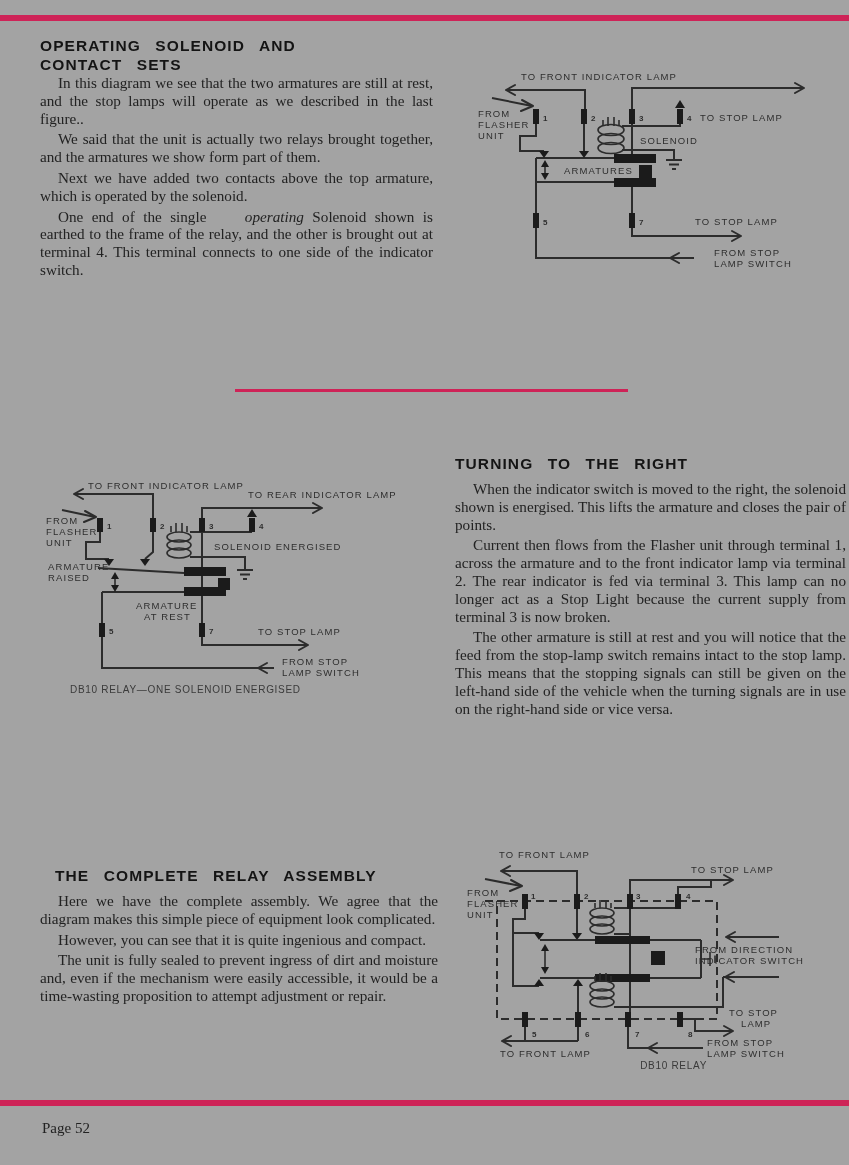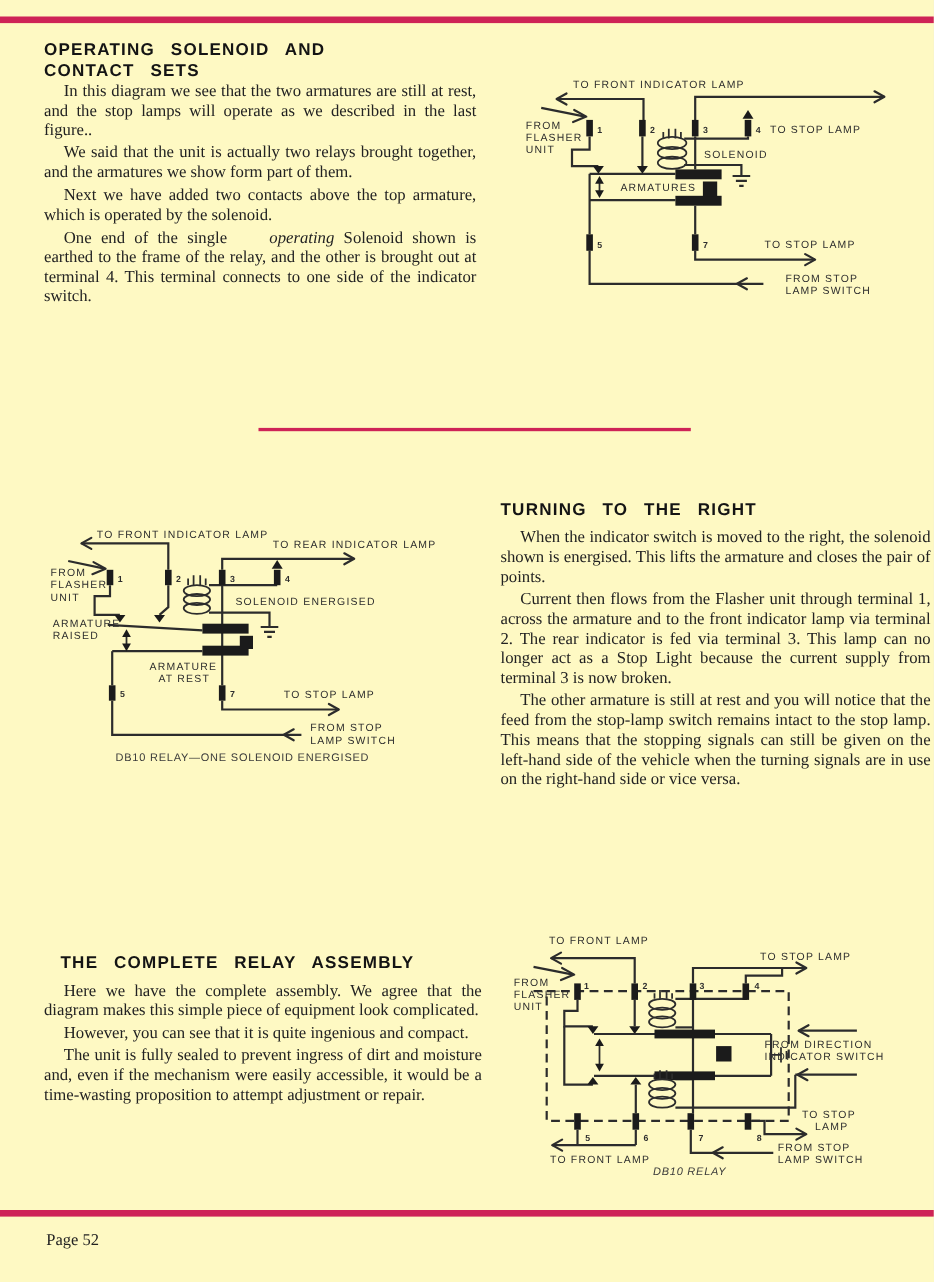--- a/index.html
+++ b/index.html
@@ -1,18 +1,18 @@
 <!DOCTYPE html>
 <html><head>
 <meta charset="utf-8">
 <style>
   html,body { margin:0; padding:0; background:#e8e6e0; }
   .page {
     position:relative; width:849px; height:1165px; margin:0 auto;
-    background:#fef9c3; overflow:hidden;
+    background:#a3a3a3; overflow:hidden;
     font-family:"Liberation Serif", serif; color:#1c1c1c;
   }
   .rule { position:absolute; }
   .heading {
     position:absolute; font-family:"Liberation Sans", sans-serif;
     font-weight:bold; font-size:15.5px; letter-spacing:1.1px; word-spacing:9px;
     line-height:19px; color:#141414;
   }
   .bodycol {
     position:absolute; font-size:15.2px; line-height:17.8px;
@@ -190,21 +190,21 @@
       <text class="dlabel" x="176" y="72">SOLENOID ENERGISED</text>
       <text class="dlabel" x="10" y="92">ARMATURE</text>
       <text class="dlabel" x="10" y="103">RAISED</text>
       <text class="dlabel" x="98" y="131">ARMATURE</text>
       <text class="dlabel" x="106" y="142">AT REST</text>
       <text class="dlabel" x="220" y="157">TO STOP LAMP</text>
       <text class="dlabel" x="244" y="187">FROM STOP</text>
       <text class="dlabel" x="244" y="198">LAMP SWITCH</text>
     </g>
   </svg>
-  <div class="caption" style="left:70px; top:684px;margin-left:35px;">DB10 RELAY—ONE SOLENOID ENERGISED</div>
+  <div class="caption" style="left:70px; top:684px;">DB10 RELAY—ONE SOLENOID ENERGISED</div>
 
   <div class="heading" style="left:455px; top:454px; width:390px;">TURNING TO THE RIGHT</div>
   <div class="bodycol" style="left:455px; top:480px; width:391px;">
     <p>When the indicator switch is moved to the right, the solenoid shown is energised. This lifts the armature and closes the pair of points.</p>
     <p>Current then flows from the Flasher unit through terminal 1, across the armature and to the front indicator lamp via terminal 2. The rear indicator is fed via terminal 3. This lamp can no longer act as a Stop Light because the current supply from terminal 3 is now broken.</p>
     <p>The other armature is still at rest and you will notice that the feed from the stop-lamp switch remains intact to the stop lamp. This means that the stopping signals can still be given on the left-hand side of the vehicle when the turning signals are in use on the right-hand side or vice versa.</p>
   </div>
 
   <div class="heading" style="left:40px; top:866px; width:400px;margin-left:15px;">THE COMPLETE RELAY ASSEMBLY</div>
   <div class="bodycol" style="left:40px; top:892px; width:398px;">
@@ -301,16 +301,16 @@
       <text class="dterm" x="243" y="192">8</text>
       <text class="dlabel" x="250" y="108">FROM DIRECTION</text>
       <text class="dlabel" x="250" y="119">INDICATOR SWITCH</text>
       <text class="dlabel" x="284" y="171">TO STOP</text>
       <text class="dlabel" x="296" y="182">LAMP</text>
       <text class="dlabel" x="262" y="201">FROM STOP</text>
       <text class="dlabel" x="262" y="212">LAMP SWITCH</text>
       <text class="dlabel" x="55" y="212">TO FRONT LAMP</text>
     </g>
   </svg>
-  <div class="caption" style="left:547px; top:1060px; width:160px; text-align:center;font-style:italic;">DB10 RELAY</div>
+  <div class="caption" style="left:547px; top:1060px; width:160px; text-align:right;">DB10 RELAY</div>
 
   <div class="pagenum" style="left:42px; top:1120px;">Page 52</div>
 </div>
 
 </body></html>

